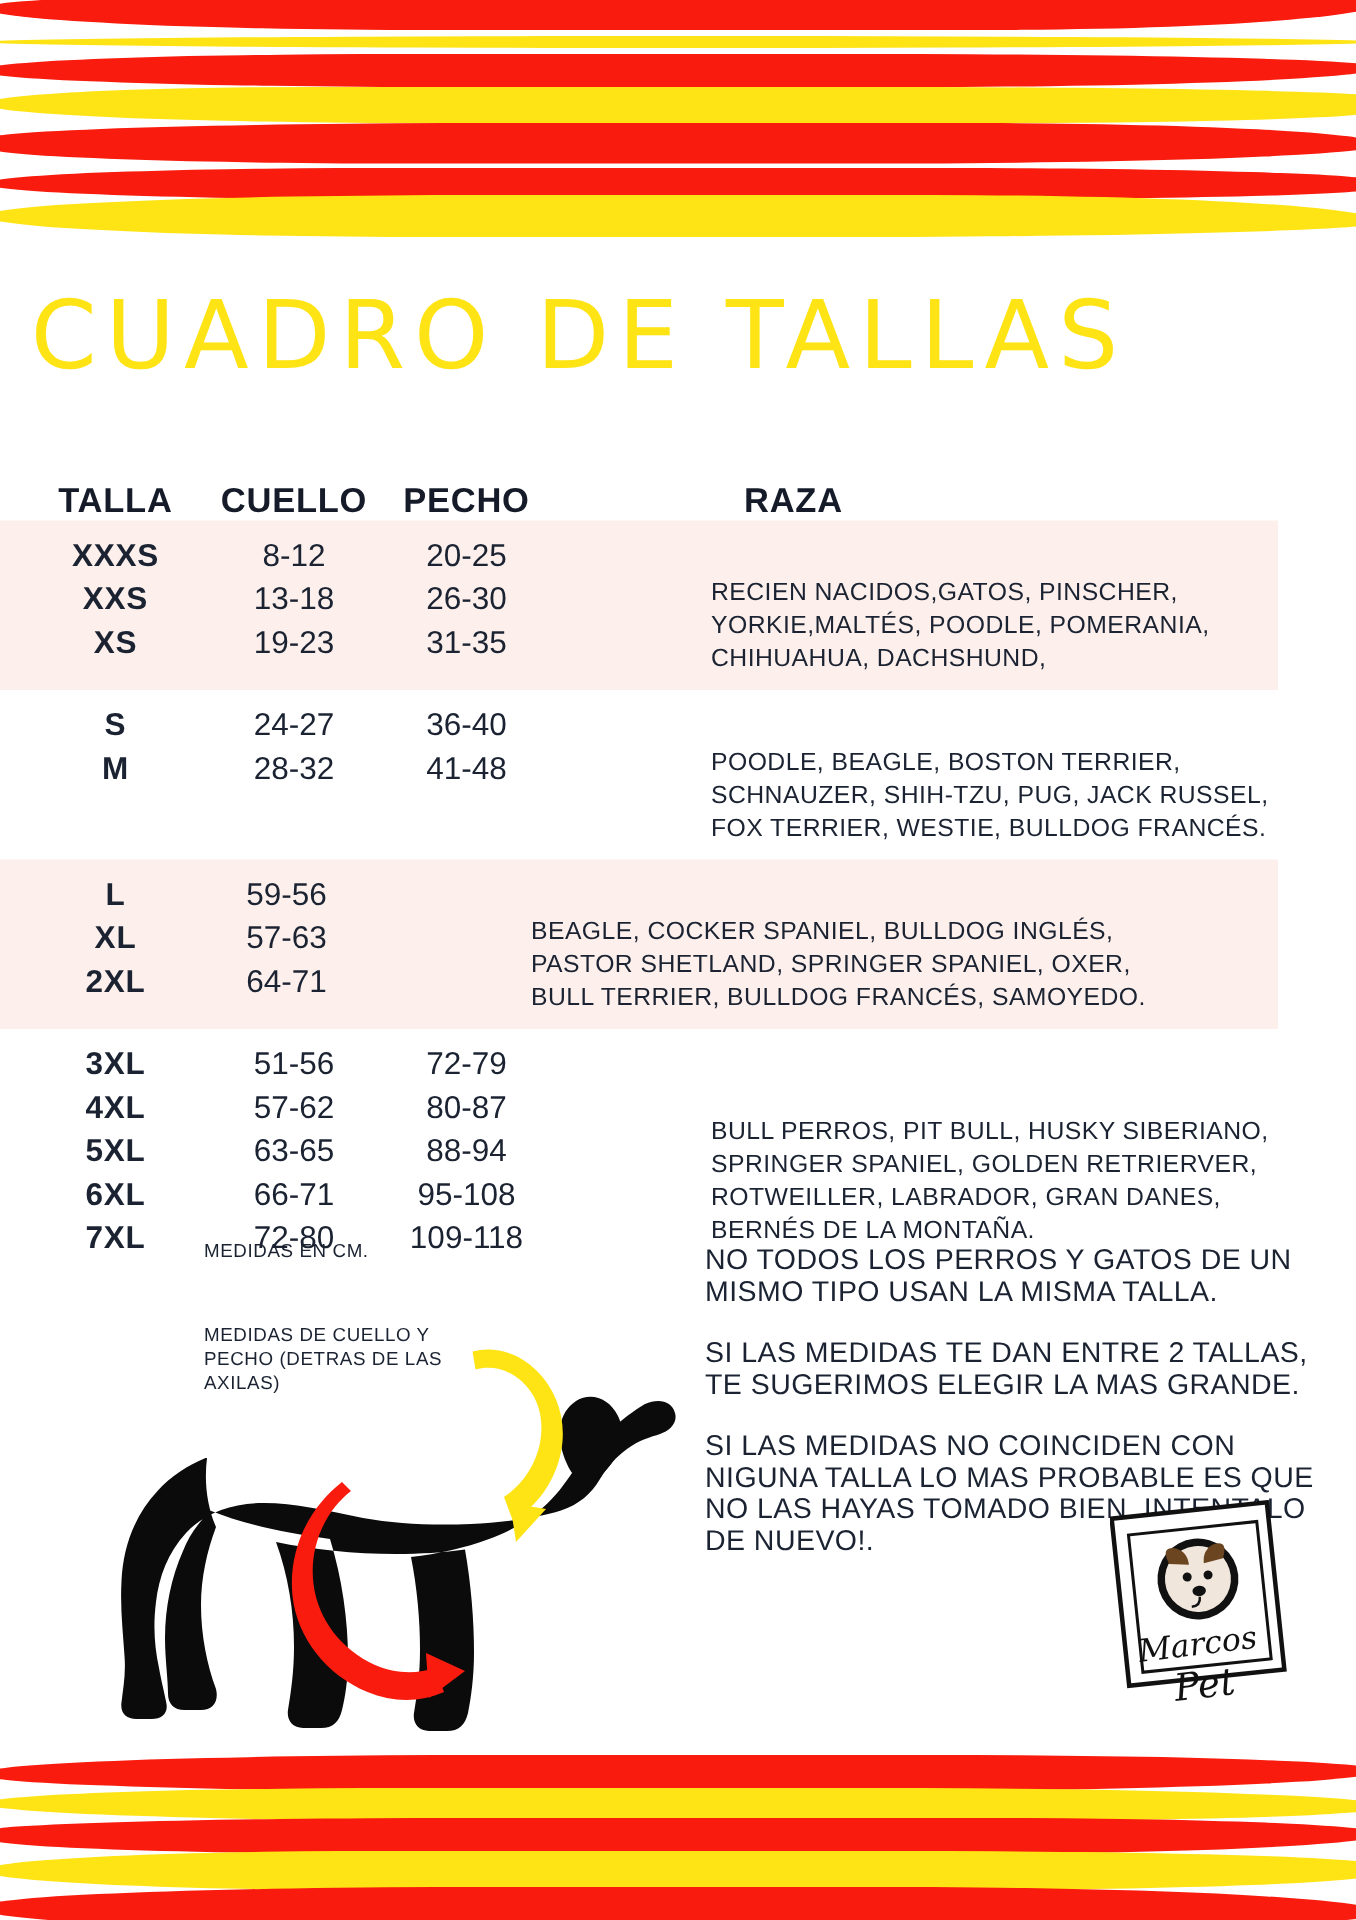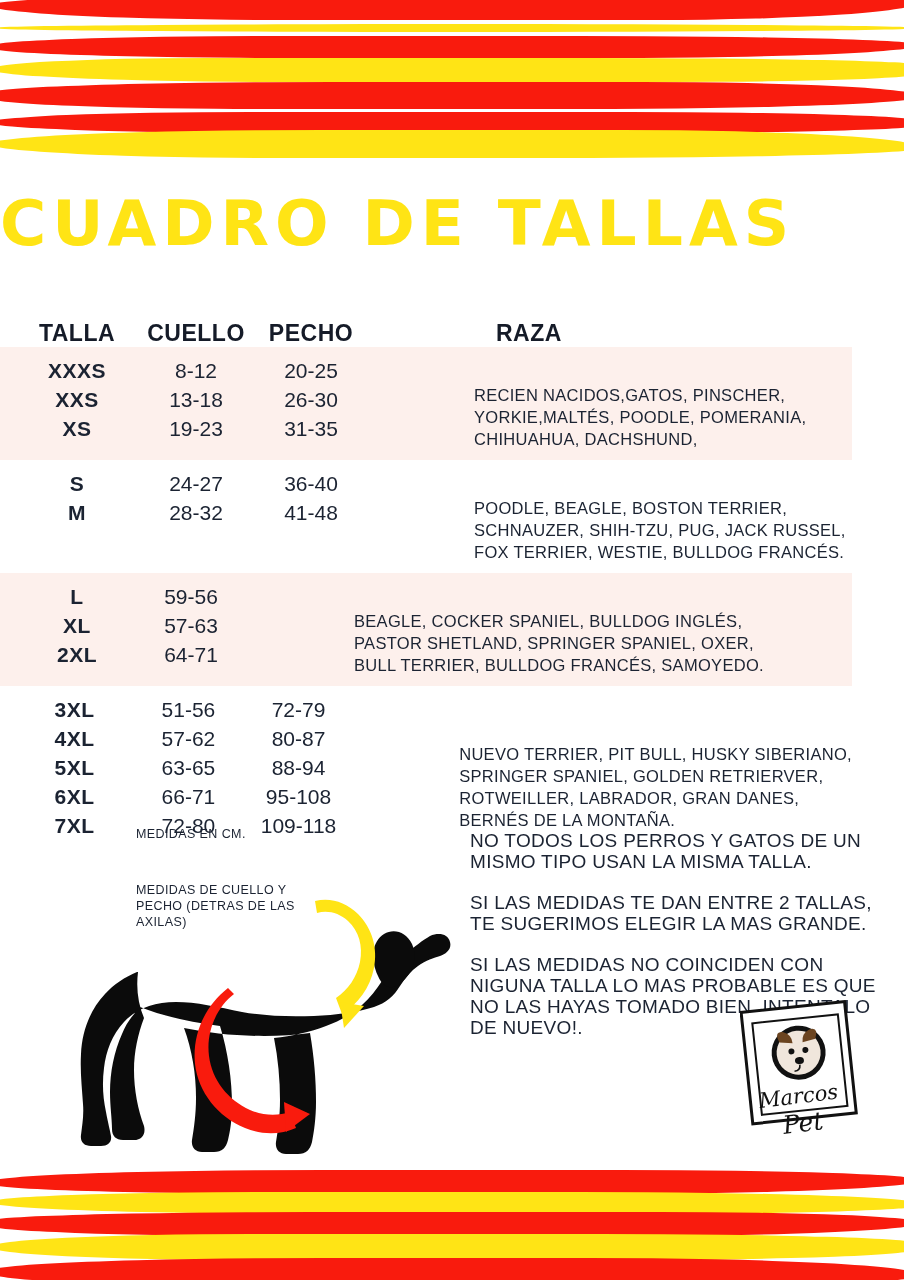--- a/index.html
+++ b/index.html
@@ -49,21 +49,21 @@
   .b5 { top: 106px; height: 30px;  border-radius: 50% 50% 45% 55% / 60% 80% 60% 70%; }
 
   
   .title {
     position: absolute;
     top: 192px;
     left: 0;
     width: 772px;
     text-align: center;
     font-family: "DejaVu Sans", sans-serif;
-    font-weight: bold;
+    font-weight: normal;
     font-size: 63px;
     letter-spacing: 6px;
     color: #ffe415;
     line-height: 1;
     white-space: nowrap;
   }
 
   
   .table-wrap {
     position: absolute;
@@ -270,21 +270,21 @@
       <div class="cell">72-80</div>
     </div>
     <div class="measure-col g-pecho">
       <div class="cell">72-79</div>
       <div class="cell">80-87</div>
       <div class="cell">88-94</div>
       <div class="cell">95-108</div>
       <div class="cell">109-118</div>
     </div>
     <div class="breeds g-raza" style="padding-top:24px">
-      <div>NUEVO TERRIER, PIT BULL, HUSKY SIBERIANO,</div>
+      <div>BULL PERROS, PIT BULL, HUSKY SIBERIANO,</div>
       <div>SPRINGER SPANIEL, GOLDEN RETRIERVER,</div>
       <div>ROTWEILLER, LABRADOR, GRAN DANES,</div>
       <div>BERNÉS DE LA MONTAÑA.</div>
     </div>
   </div>
 </div>
 
 <div class="left-notes">
   <div class="n1">MEDIDAS EN CM.</div>
   <div class="n2">MEDIDAS DE CUELLO Y PECHO (DETRAS DE LAS AXILAS)</div>

